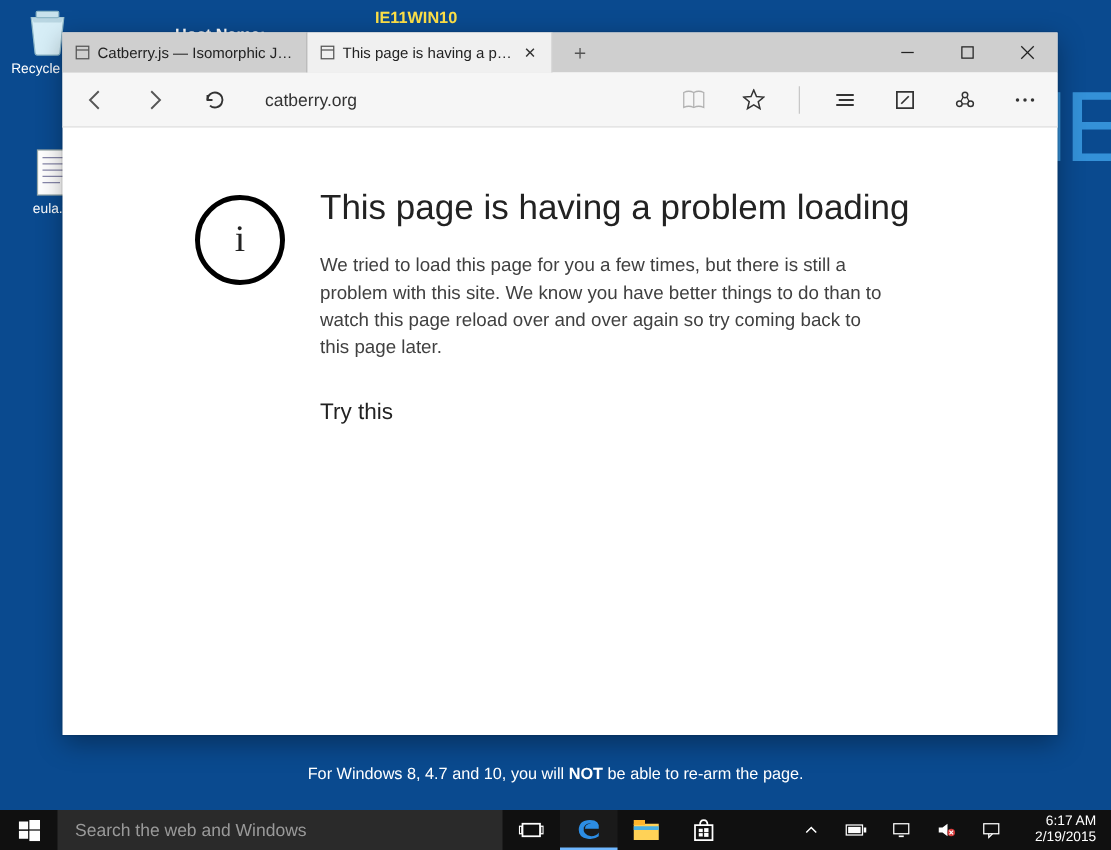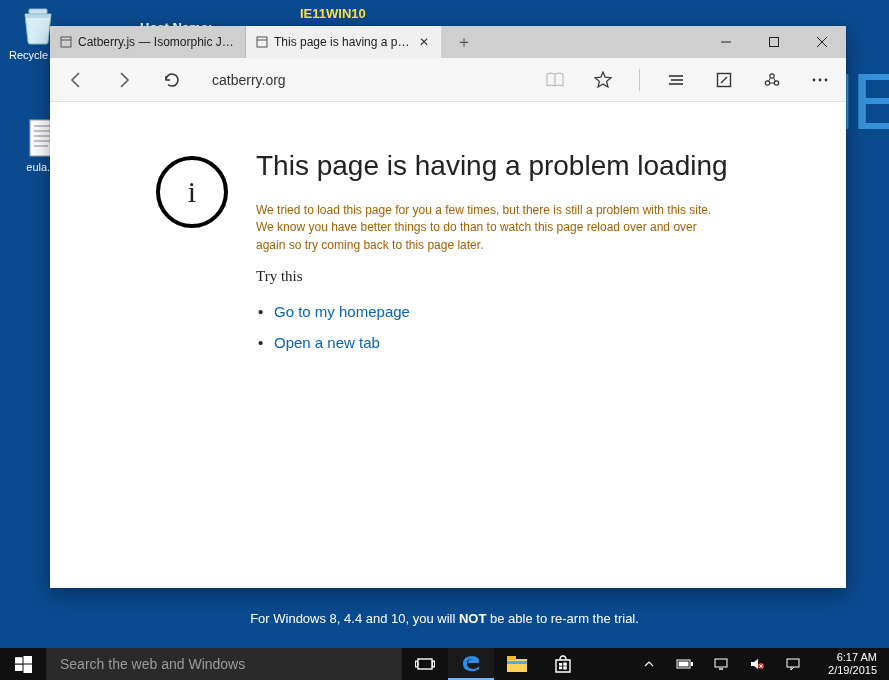--- a/index.html
+++ b/index.html
@@ -21,22 +21,22 @@
 .newtab { width: 44px; display: flex; align-items: center; justify-content: center; color: #555; font-size: 16px; }
 .spacer { flex: 1; }
 .winbtn { width: 48px; display: flex; align-items: center; justify-content: center; color: #222; }
 .toolbar { height: 44px; background: #f6f6f6; border-bottom: 1px solid #e0e0e0; display: flex; align-items: center; padding: 0 8px; gap: 12px; }
 .tbtn { width: 36px; height: 36px; display: flex; align-items: center; justify-content: center; color: #333; border-radius: 2px; }
 .addr { flex: 1; height: 30px; display: flex; align-items: center; padding: 0 10px; font-size: 14px; color: #333; }
 .vline { width: 1px; height: 22px; background: #c8c8c8; margin: 0 6px; }
 .content { padding: 48px 40px 30px 106px; display: flex; gap: 28px; color: #222; }
 .info-circle { width: 72px; height: 72px; border: 4px solid #000; border-radius: 50%; display: flex; align-items: center; justify-content: center; font-size: 30px; font-family: "Segoe UI Light", "Segoe UI"; flex-shrink: 0; margin-top: 6px; }
 .msg h1 { font-size: 28px; font-weight: 400; margin-bottom: 20px; }
-.msg p { font-size: 12px; line-height: 1.45; color: #a16207; max-width: 460px; margin-bottom: 14px; }
-.msg .try { font-size: 15px; margin-bottom: 18px; font-family: Liberation Serif, serif; }
+.msg p { font-size: 15px; line-height: 1.45; color: #404040; max-width: 460px; margin-bottom: 30px; }
+.msg .try { font-size: 18px; margin-bottom: 34px; }
 .msg ul { list-style: none; padding-left: 18px; }
 .msg li { font-size: 15px; color: #0863b5; margin-bottom: 14px; position: relative; }
 .msg li::before { content: "•"; color: #222; position: absolute; left: -16px; }
 .eval { position: absolute; right: 6px; bottom: 42px; color: #fff; font-size: 11.5px; text-align: right; line-height: 1.3; }
 .rearm { position: absolute; bottom: 54px; width: 100%; text-align: center; color: #fff; font-size: 13px; }
 .rearm b { font-weight: 700; text-align: right; }
 .taskbar { position: absolute; bottom: 0; left: 0; right: 0; height: 32px; background: #101010; display: flex; align-items: stretch; color: #fff; }
 .start { width: 46px; display: flex; align-items: center; justify-content: center; }
 .search { flex: 0 0 356px; background: #2a2a2a; display: flex; align-items: center; padding: 0 14px; color: #9a9a9a; font-size: 14px; }
 .taskicon { width: 46px; display: flex; align-items: center; justify-content: center; }
@@ -180,31 +180,27 @@
           </svg>
         </div>
     </div>
 
     <div class="content">
       <div class="info-circle">i</div>
       <div class="msg">
         <h1>This page is having a problem loading</h1>
         <p>We tried to load this page for you a few times, but there is still a problem with this site. We know you have better things to do than to watch this page reload over and over again so try coming back to this page later.</p>
         <div class="try">Try this</div>
-        <ul>
-          <li>Go to my homepage</li>
-          <li>Open a new tab</li>
-        </ul>
       </div>
     </div>
   </div>
 
 
   <div class="rearm">
-    <span>For Windows 8, 4.4 and 10, you will </span><b>NOT</b><span> be able to re-arm the trial.</span>
+    <span>For Windows 8, 4.7 and 10, you will </span><b>NOT</b><span> be able to re-arm the page.</span>
   </div>
 
   <div class="taskbar">
     <div class="start">
       <svg width="17" height="17" viewBox="0 0 17 17">
           <rect x="0" y="1.2" width="7.5" height="6.3" fill="#fff"></rect>
           <rect x="8.5" y="0" width="8.5" height="7.5" fill="#fff"></rect>
           <rect x="0" y="8.7" width="7.5" height="6.3" fill="#fff"></rect>
           <rect x="8.5" y="8.5" width="8.5" height="8.5" fill="#fff"></rect>
         </svg>

